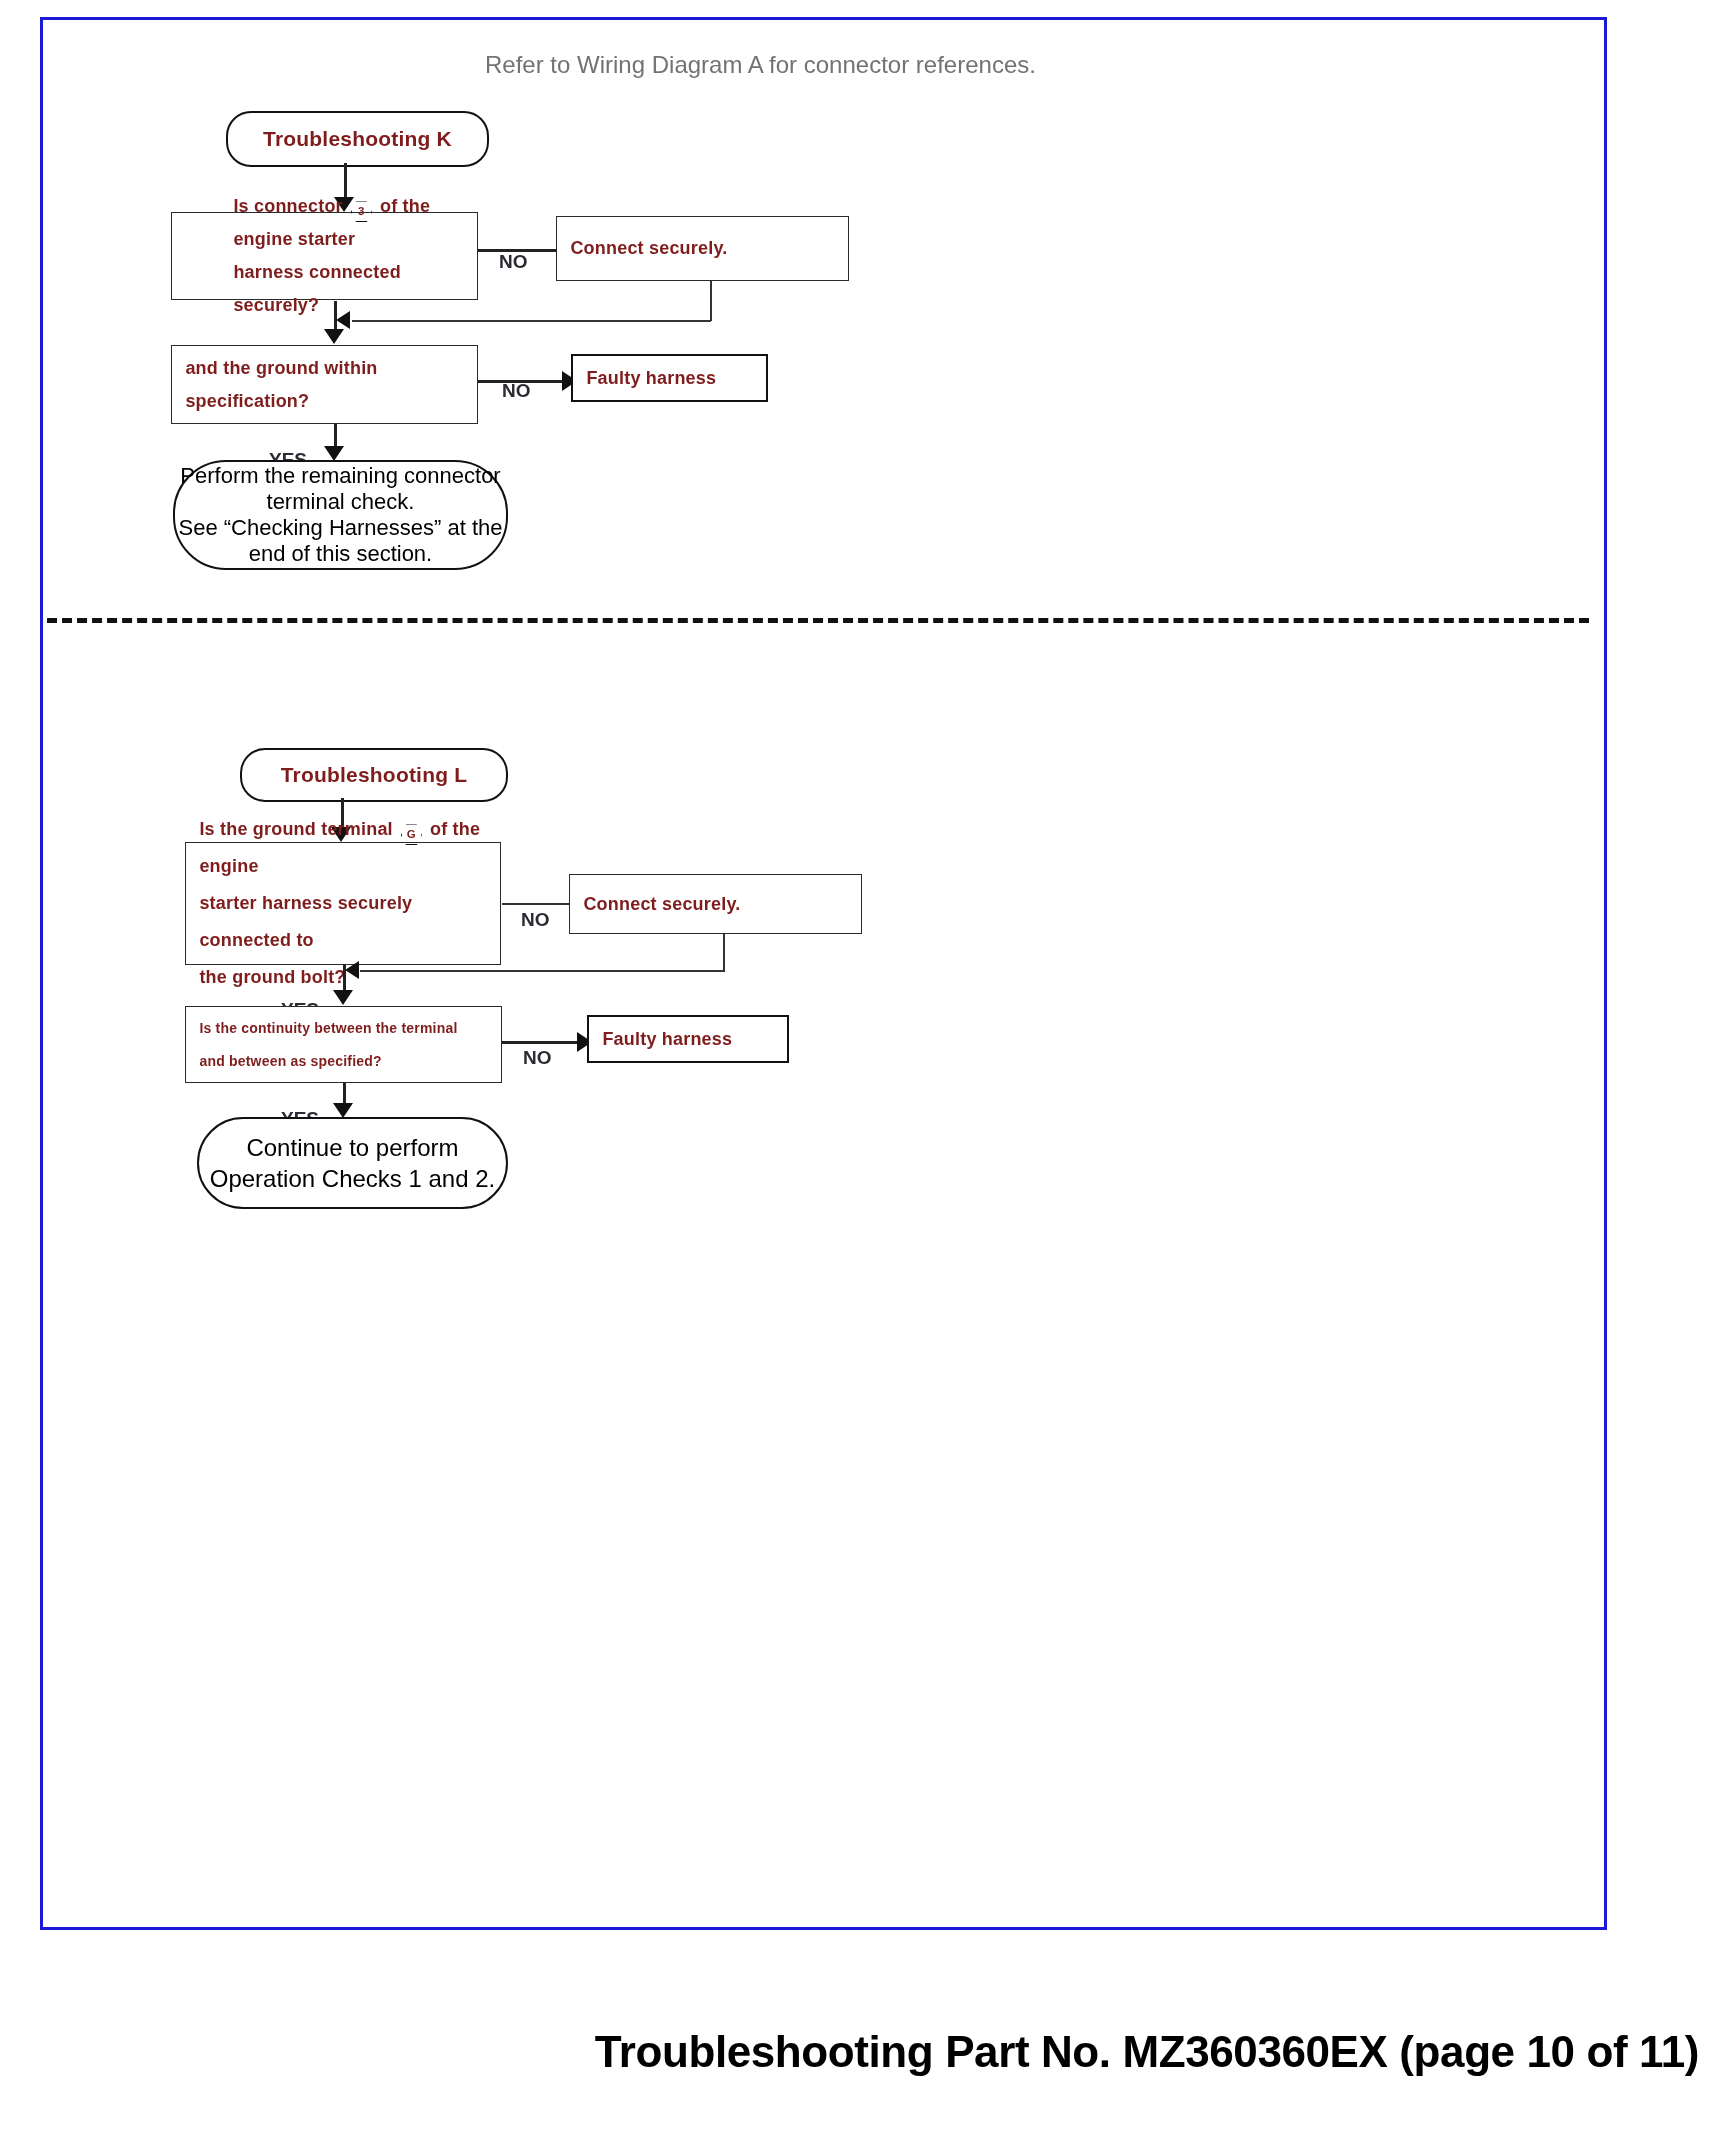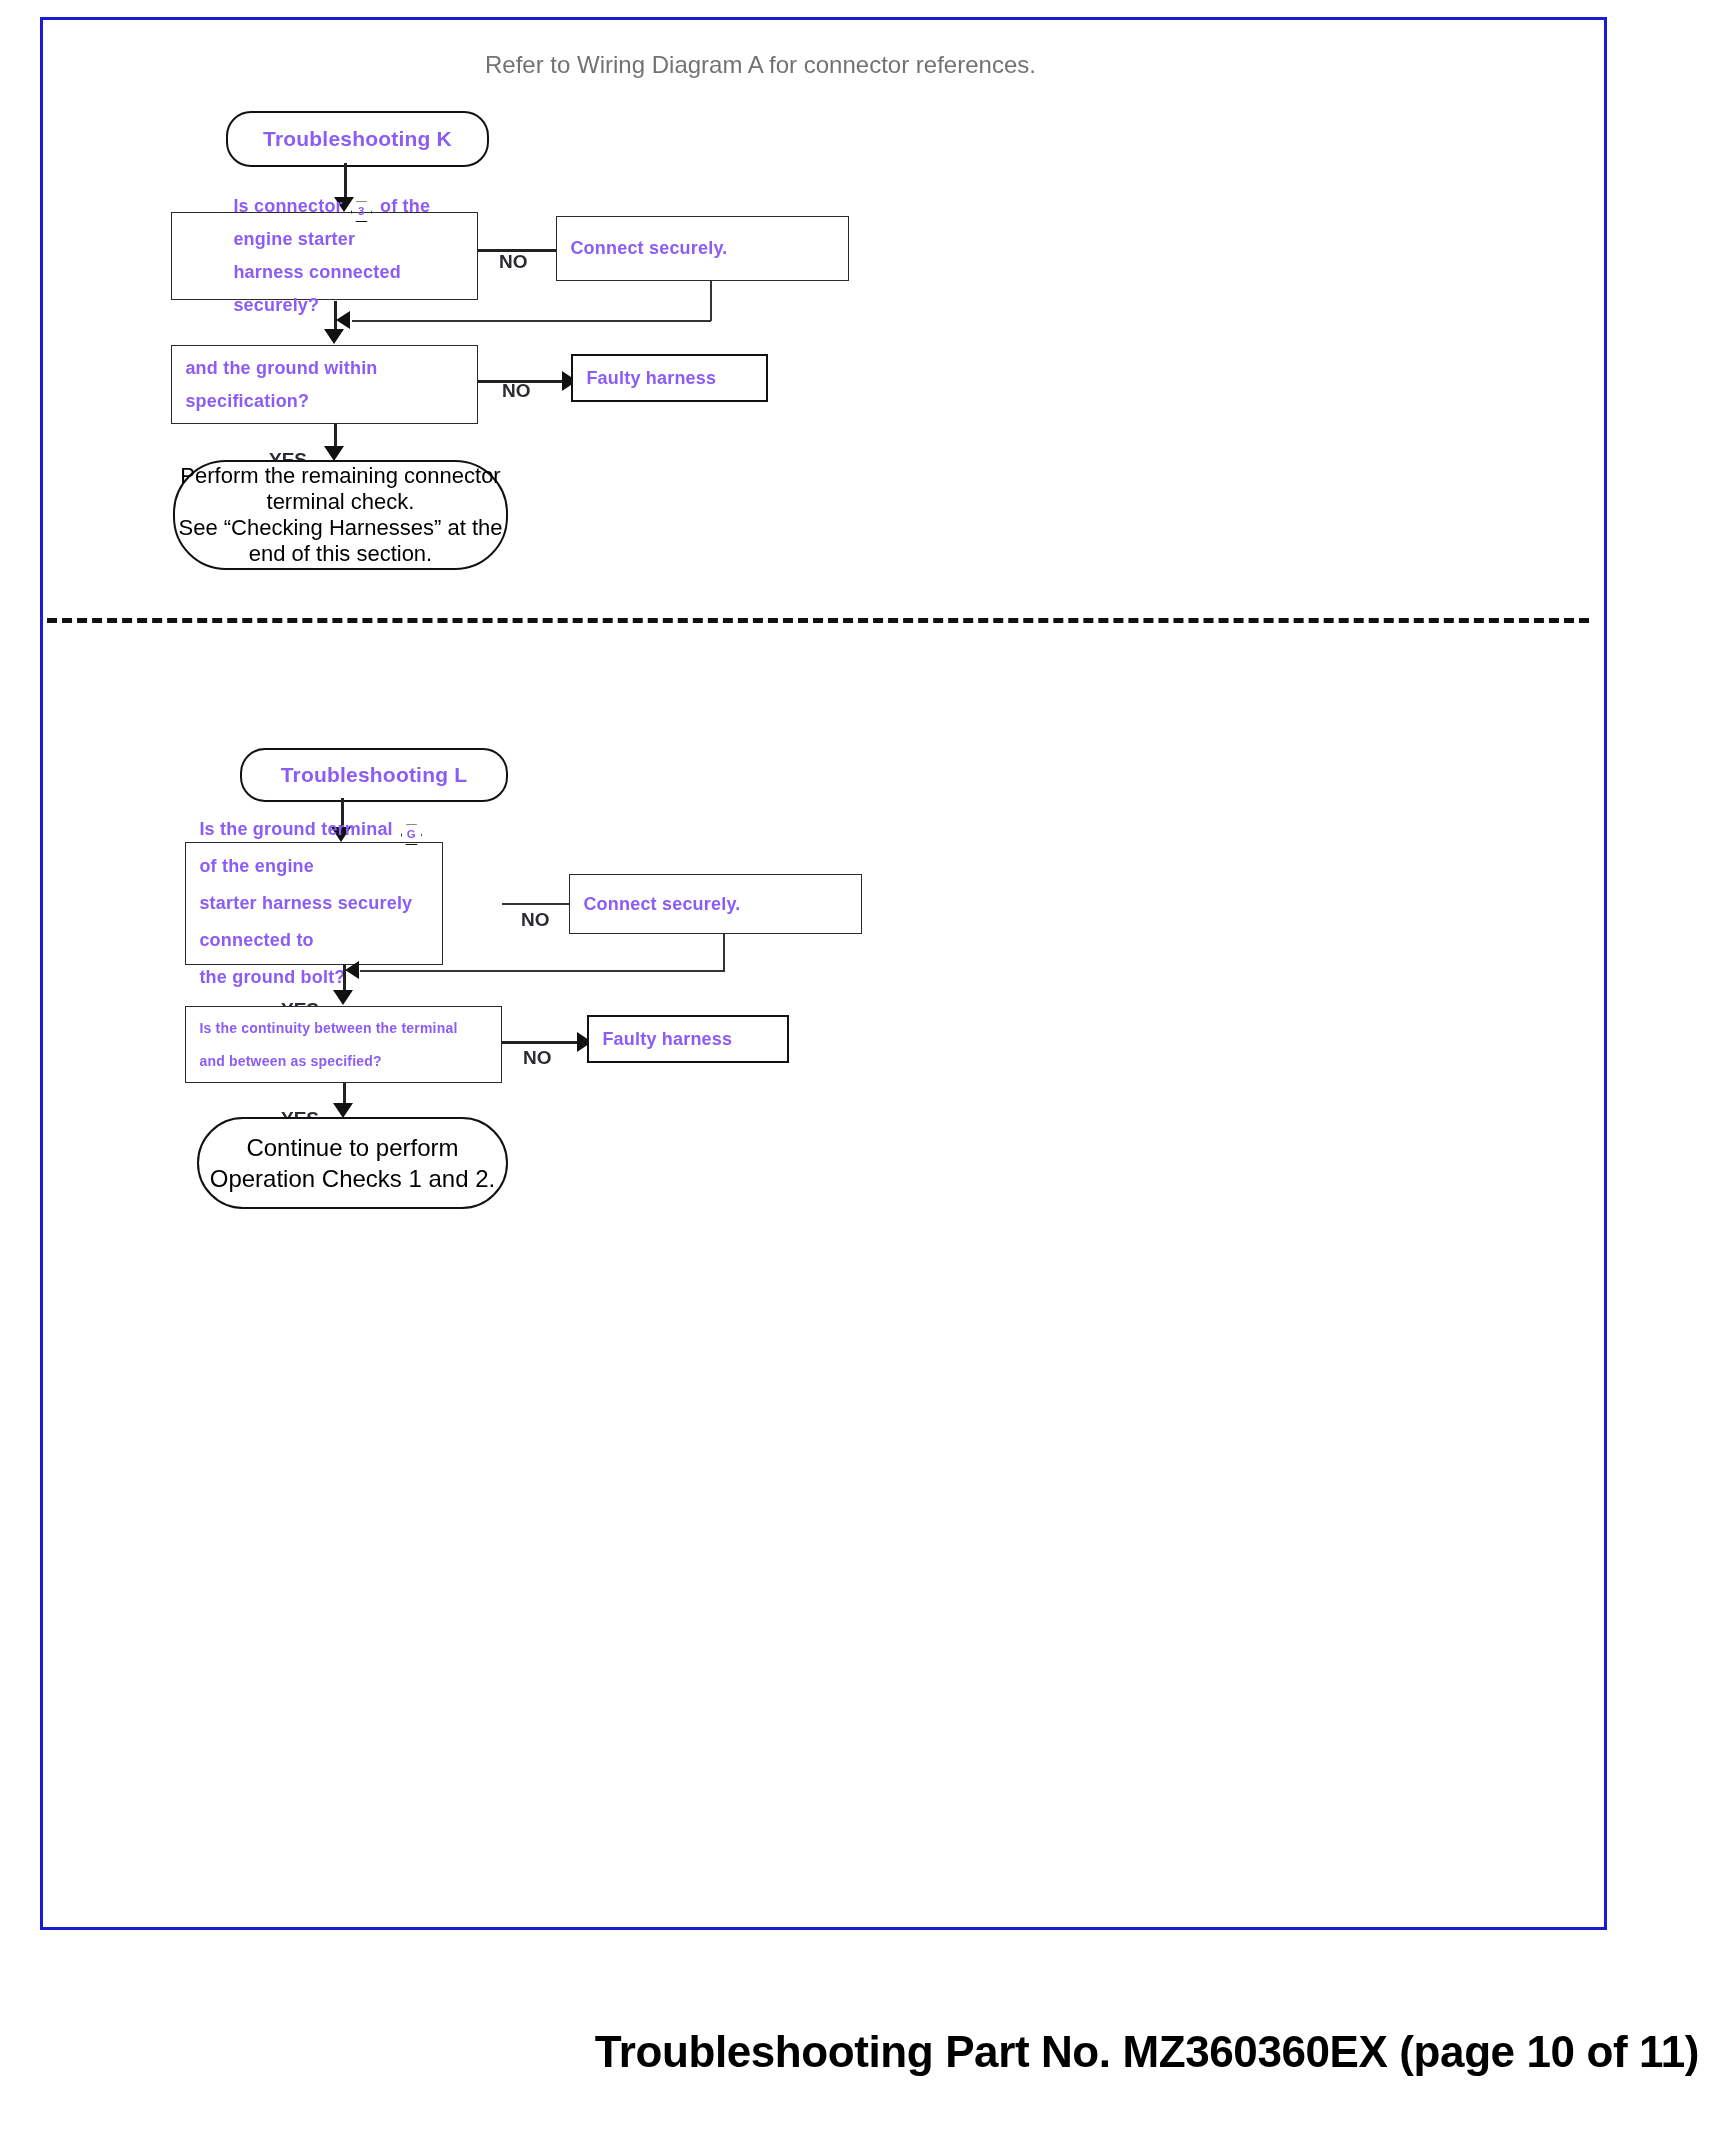--- a/index.html
+++ b/index.html
@@ -18,21 +18,21 @@
     display:flex;flex-direction:column;justify-content:center;
     box-sizing:border-box;
   }
   .proc-box.heavy{border:2.9px solid #111;}
   .proc-box .ln{display:block;padding:0 13.4px;}
 
   
   .scantext{
     font-family:"Liberation Sans",sans-serif;
     font-weight:700;
-    color:#8b5cf6;
+    color:#7f1d1d;
     letter-spacing:0.2px;
   }
   .crisp{
     font-family:"Liberation Sans",sans-serif;
     font-weight:400;color:#000;
   }
 
   .hexmark{
     display:inline-flex;align-items:center;justify-content:center;
     width:19px;height:19px;margin:0 2.9px;vertical-align:-2.9px;
@@ -134,21 +134,21 @@
 
   <div class="dashed-sep" style="left:3.8px;top:598px;width:1542px;"></div>
 
   <div>
 
     <div class="terminator scantext" style="left:197px;top:728px;width:264px;height:50px;font-size:21px;">Troubleshooting L</div>
 
     <div class="vline" style="left:298px;top:778px;height:37px;"></div>
     <div class="arrow-down" style="left:288px;top:807px;"></div>
 
-    <div class="proc-box scantext" style="left:142px;top:822px;width:258px;height:123px;font-size:18px;line-height:37px;">
+    <div class="proc-box scantext" style="left:142px;top:822px;width:316px;height:123px;font-size:18px;line-height:37px;">
       <span class="ln">
         <span>Is the ground terminal</span>
         <span class="hexmark">G</span>
         <span>of the engine</span>
       </span>
       <span class="ln">starter harness securely connected to</span>
       <span class="ln">the ground bolt?</span>
     </div>
 
     <div class="hline thin" style="left:459px;top:883px;width:91px;"></div>

